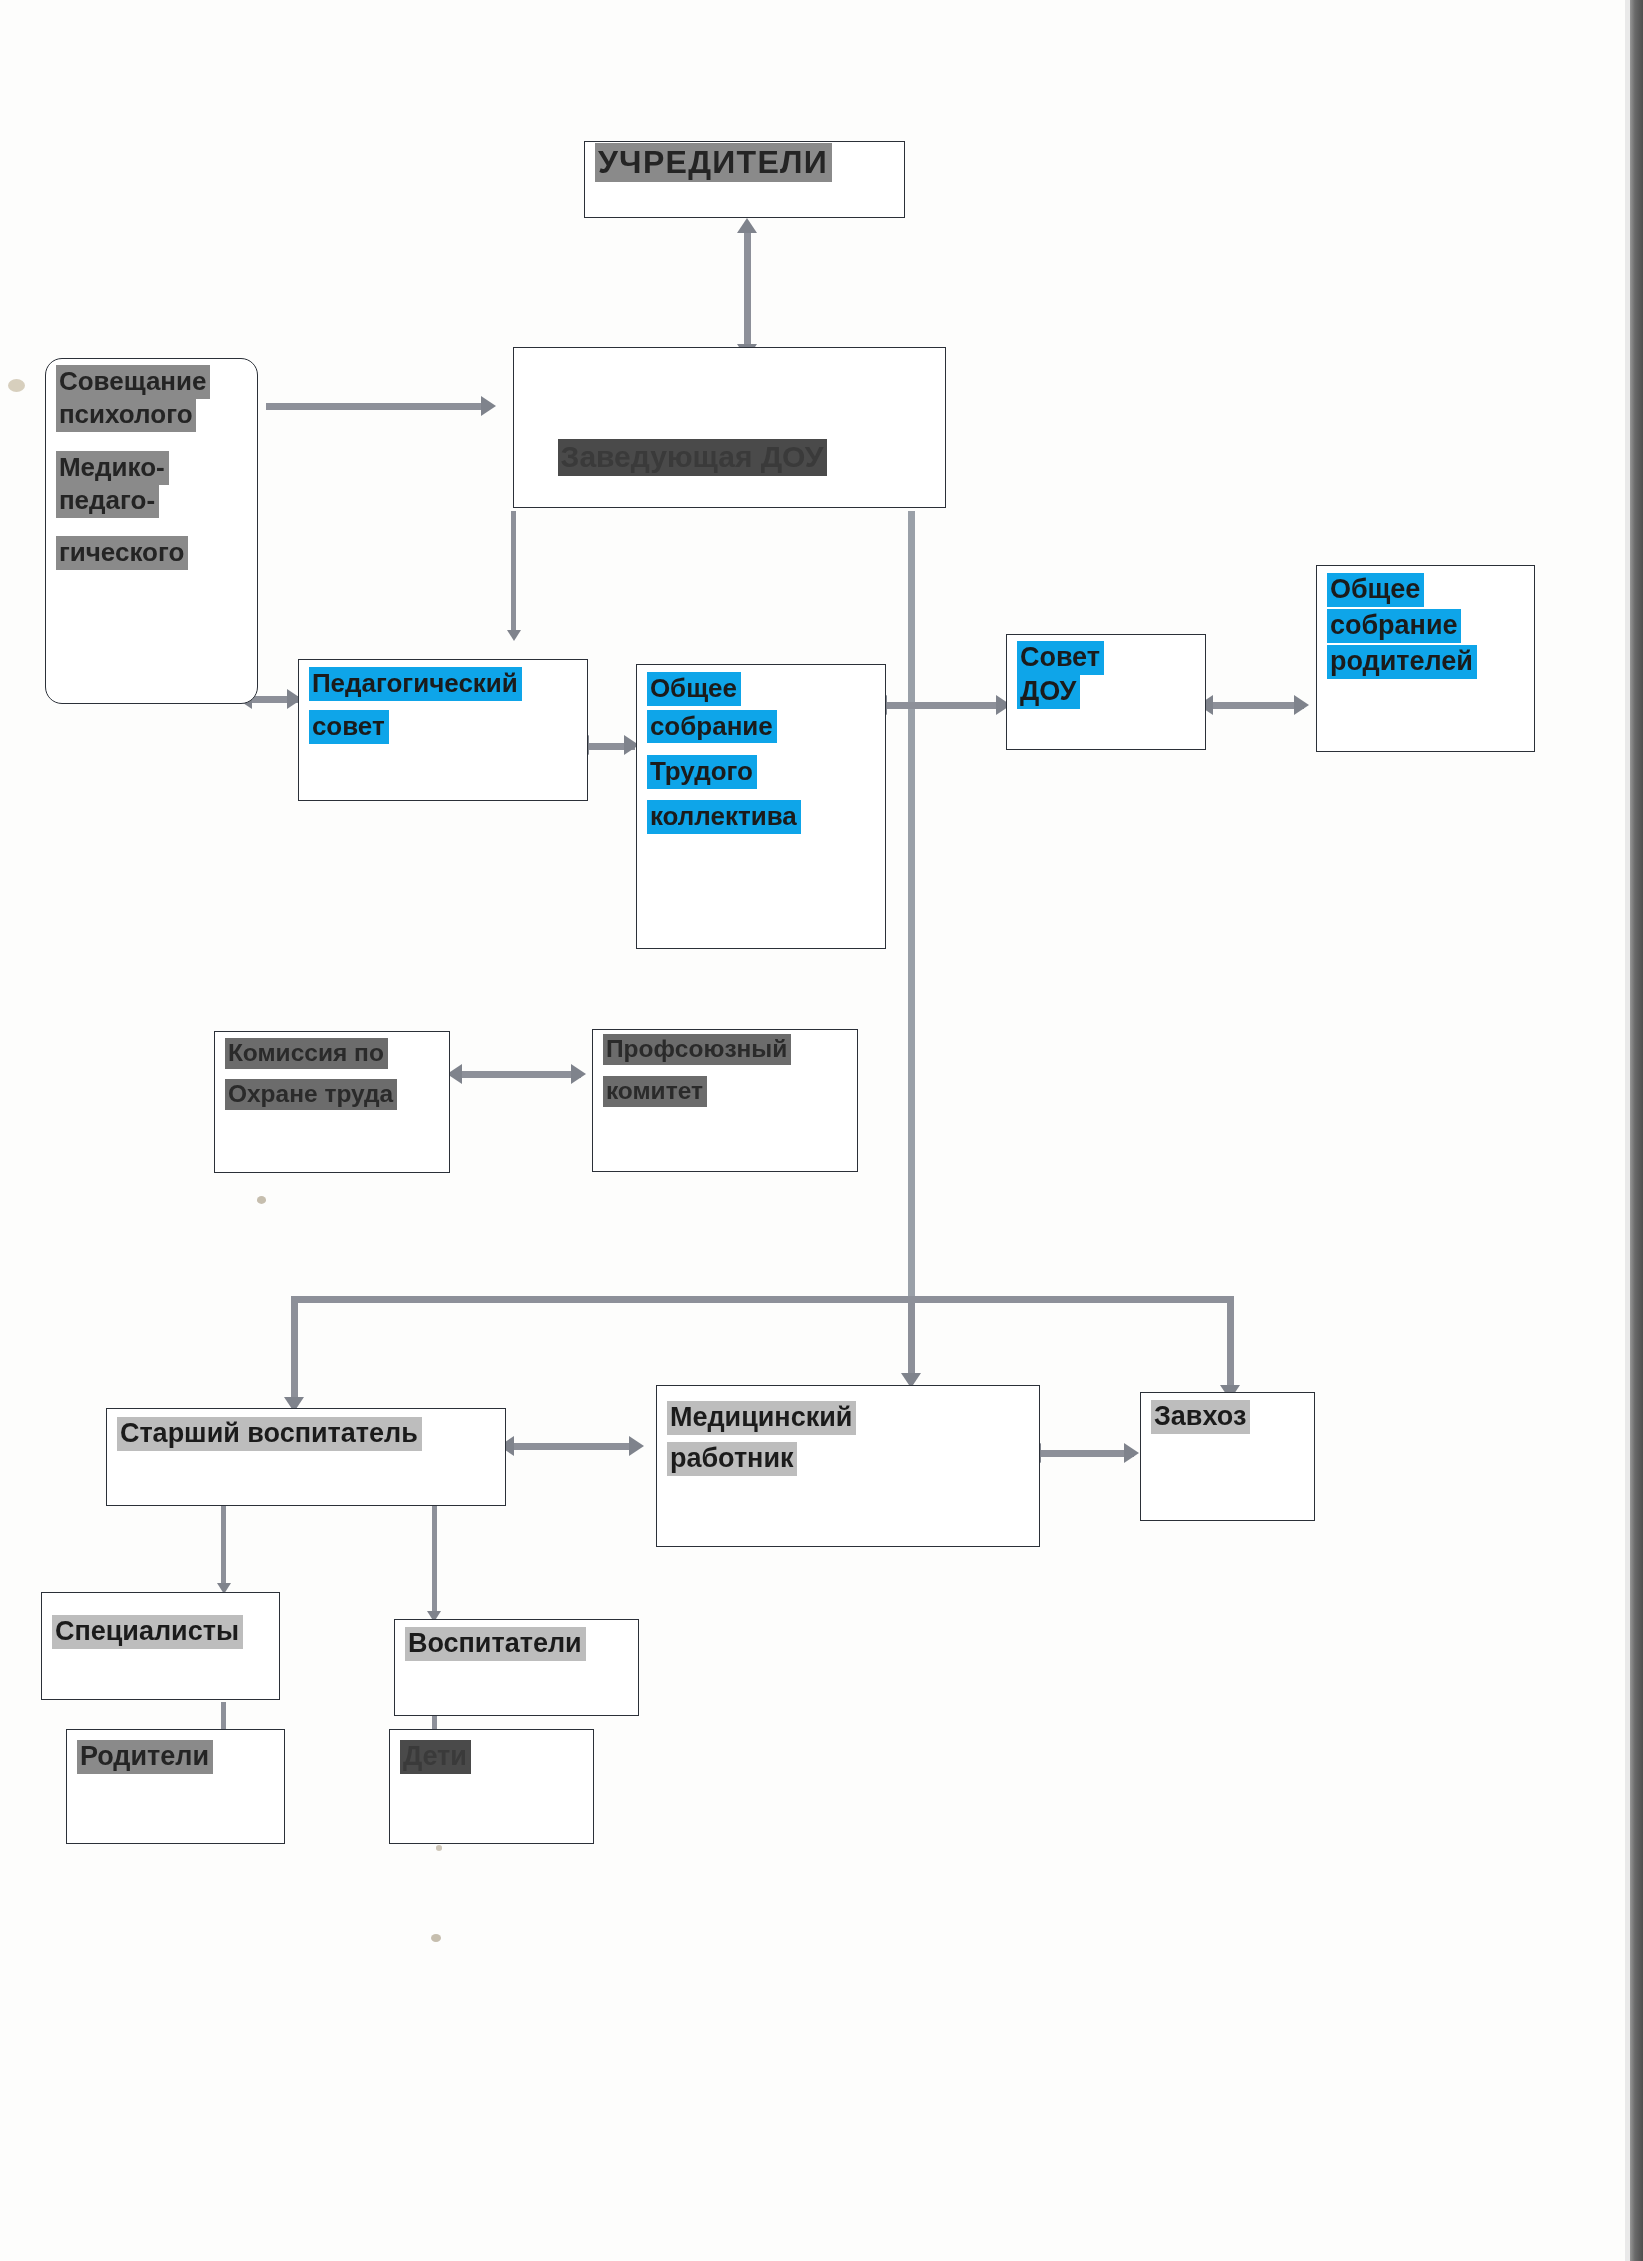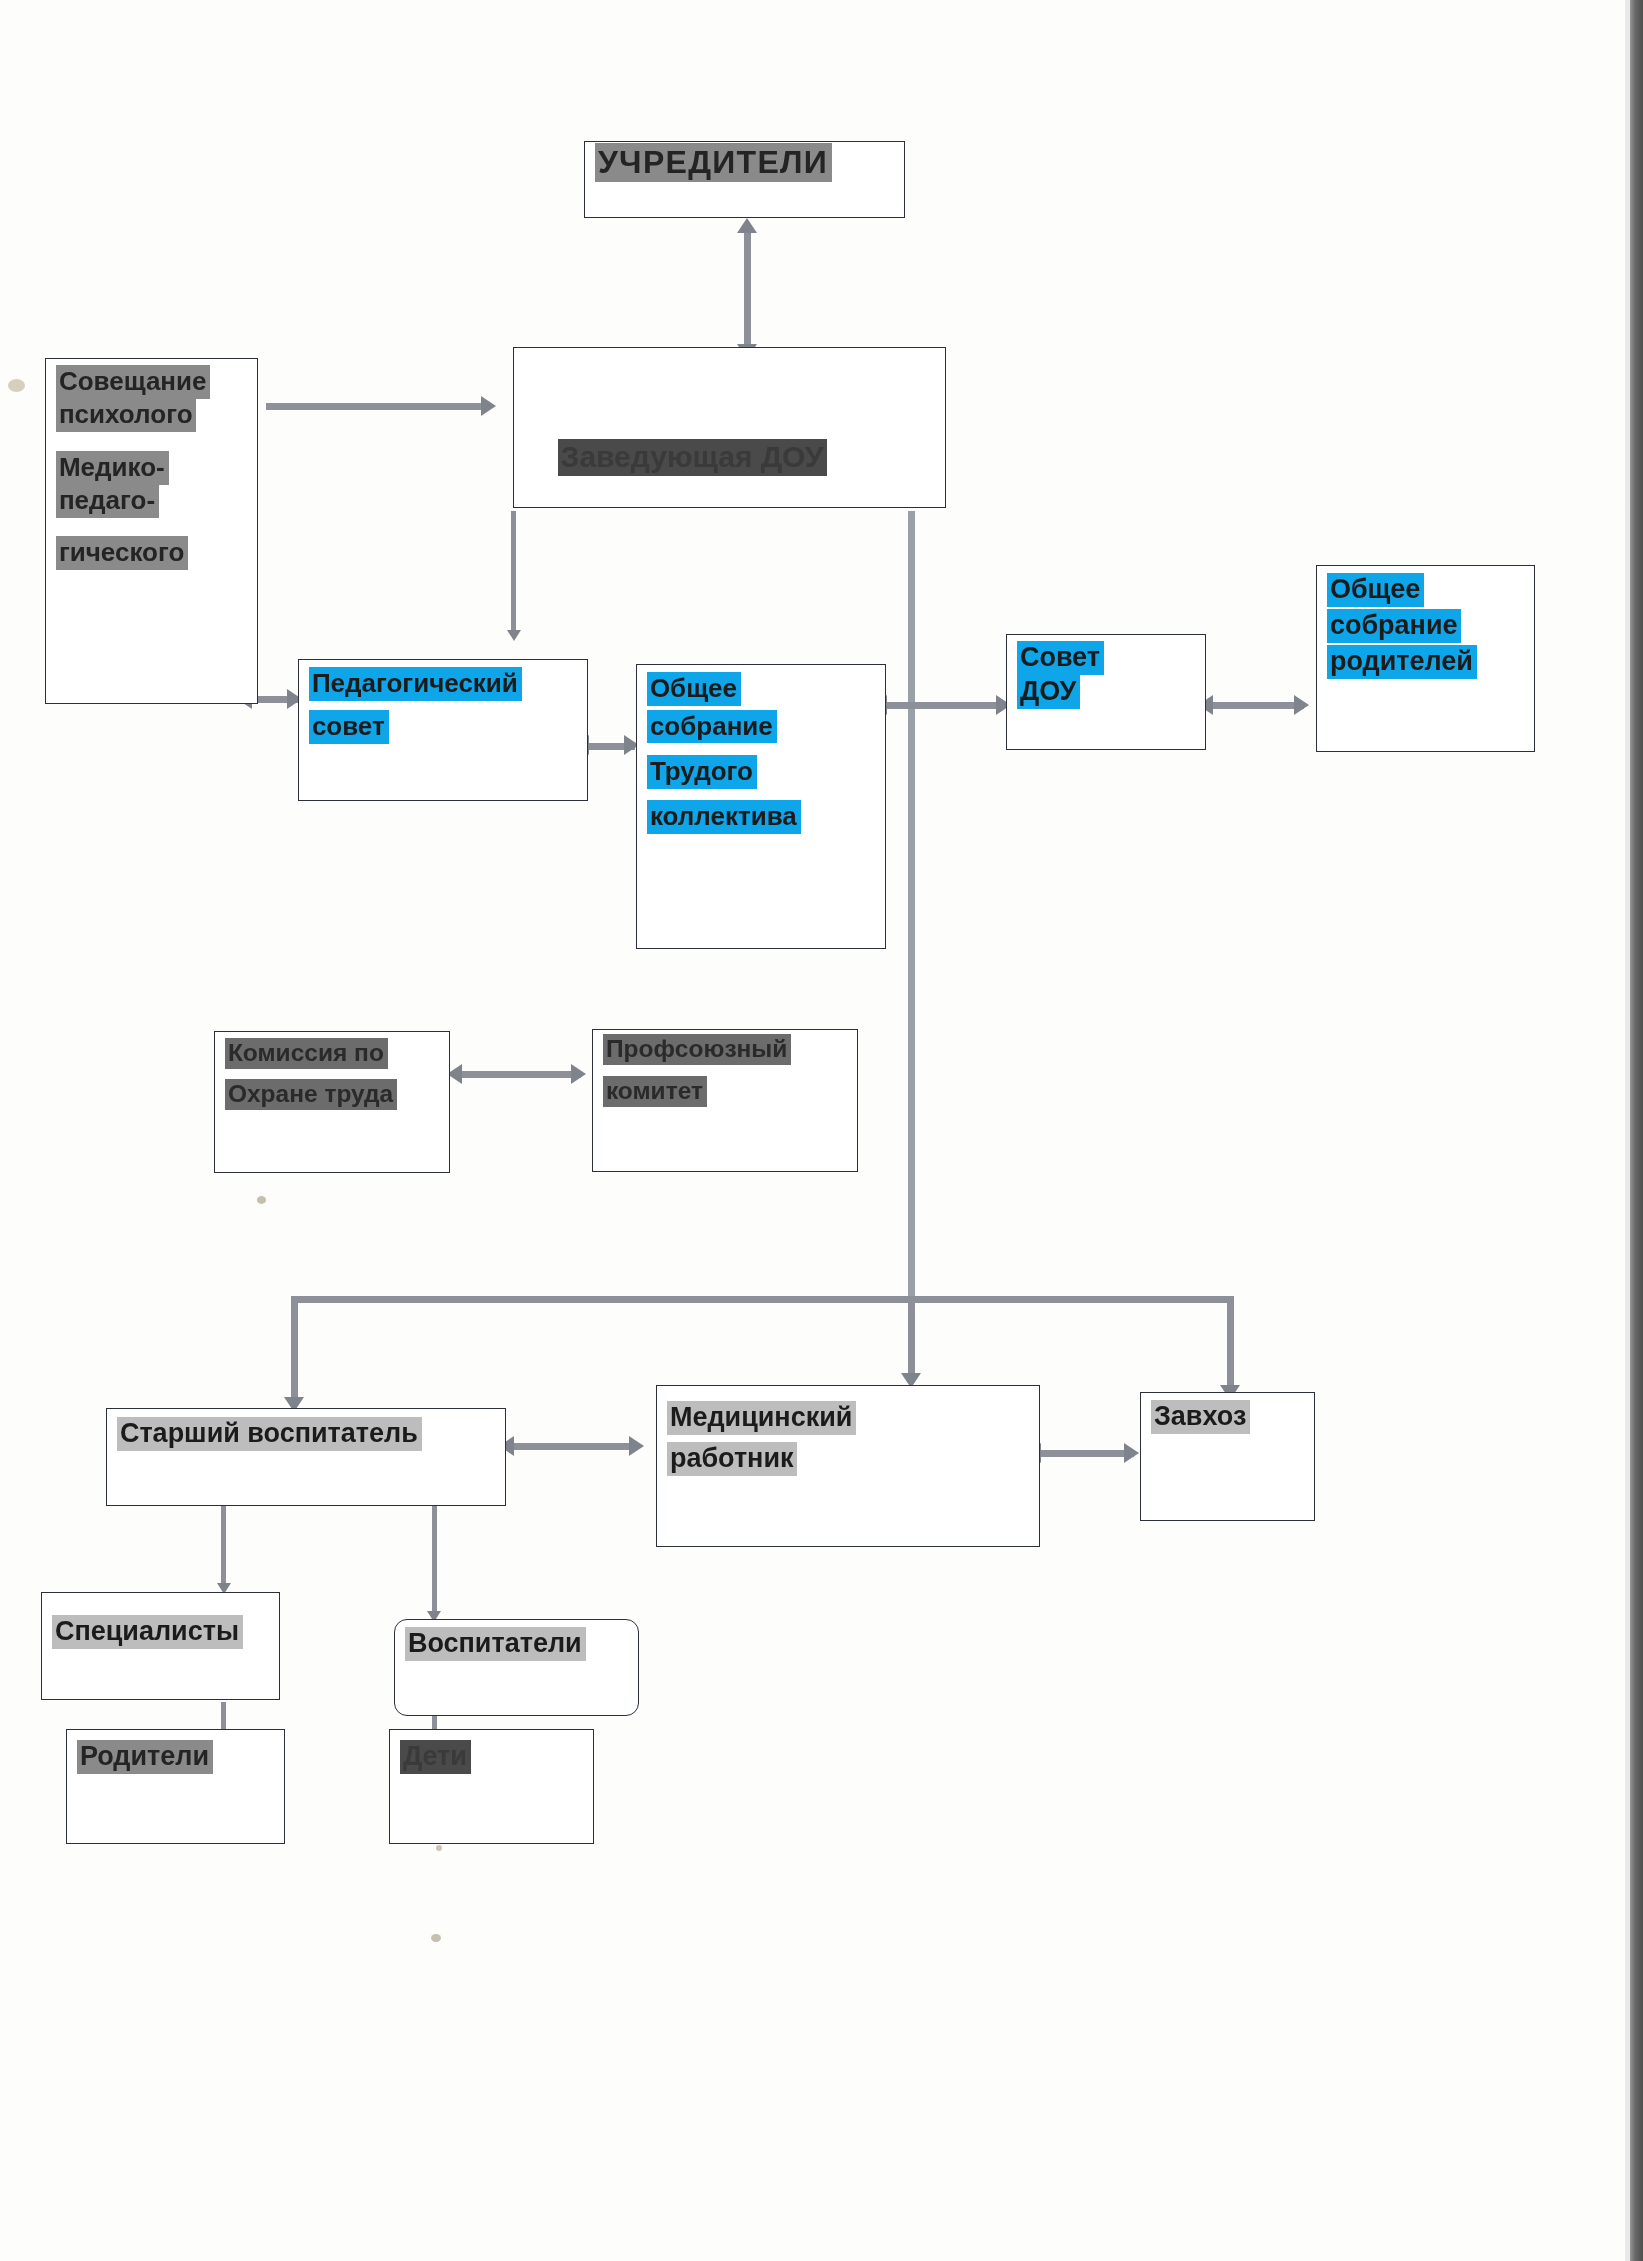--- a/index.html
+++ b/index.html
@@ -173,21 +173,21 @@
   <div class="line thin vline" style="left:221px; top:1702px; height:89px;"></div>
   <div class="arrow ar-down sm" style="left:217px; top:1786px;"></div>
 
   <div class="line thin vline" style="left:432px; top:1684px; height:104px;"></div>
   <div class="arrow ar-down sm" style="left:427px; top:1783px;"></div>
 
   <div class="node ital" style="left:584px; top:141px; width:321px; height:77px; font-size:32px; padding-top:3.9px;">
     <span class="ln hl-dark spaced"><span>УЧРЕДИТЕЛИ</span></span>
   </div>
 
-  <div class="node" style="left:45px; top:358px; width:213px; height:346px; font-size:26px; padding-top:9px;">
+  <div class="node" style="left:45px; top:358px; width:213px; height:346px; font-size:26px; padding-top:9px;border-radius:17px;">
     <span class="ln hl-dark" style="margin-bottom:7.7px;"><span>Совещание</span></span>
     <span class="ln hl-dark" style="margin-bottom:27px;"><span>психолого</span></span>
     <span class="ln hl-dark" style="margin-bottom:6.4px;"><span>Медико-</span></span>
     <span class="ln hl-dark" style="margin-bottom:26px;"><span>педаго-</span></span>
     <span class="ln hl-dark"><span>гического</span></span>
   </div>
 
   <div class="node ital" style="left:513px; top:347px; width:433px; height:161px; font-size:30px; padding:0;">
     <span class="ln hl-xdark" style="position:absolute; left:44px; top:94px;"><span>Заведующая  ДОУ</span></span>
   </div>
@@ -235,21 +235,21 @@
   </div>
 
   <div class="node" style="left:1140px; top:1392px; width:175px; height:129px; font-size:27px; padding-top:10.3px;">
     <span class="ln hl-mid"><span>Завхоз</span></span>
   </div>
 
   <div class="node" style="left:41px; top:1592px; width:239px; height:108px; font-size:27px; padding-top:25px;">
     <span class="ln hl-mid"><span>Специалисты</span></span>
   </div>
 
-  <div class="node" style="left:394px; top:1619px; width:245px; height:97px; font-size:27px; padding-top:10.3px;border-radius:13px;">
+  <div class="node" style="left:394px; top:1619px; width:245px; height:97px; font-size:27px; padding-top:10.3px;">
     <span class="ln hl-mid"><span>Воспитатели</span></span>
   </div>
 
   <div class="node" style="left:66px; top:1729px; width:219px; height:115px; font-size:27px; padding-top:13px;">
     <span class="ln hl-dark"><span>Родители</span></span>
   </div>
 
   <div class="node" style="left:389px; top:1729px; width:205px; height:115px; font-size:27px; padding-top:13px;">
     <span class="ln hl-xdark"><span>Дети</span></span>
   </div>

